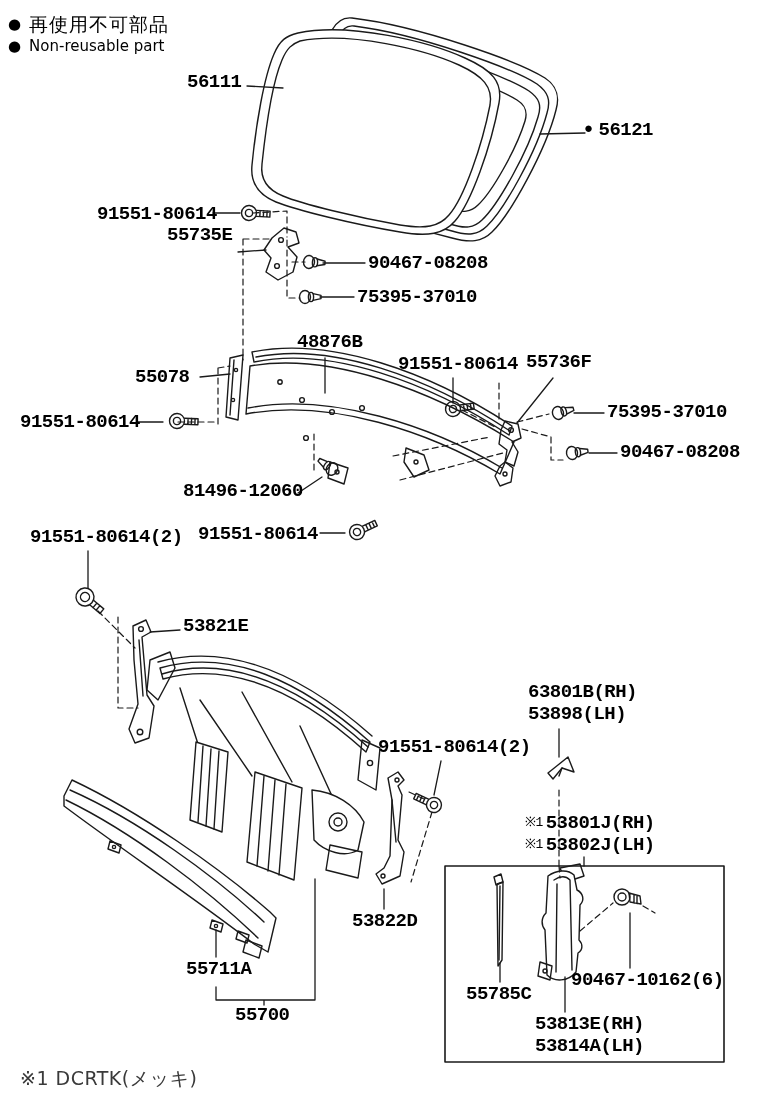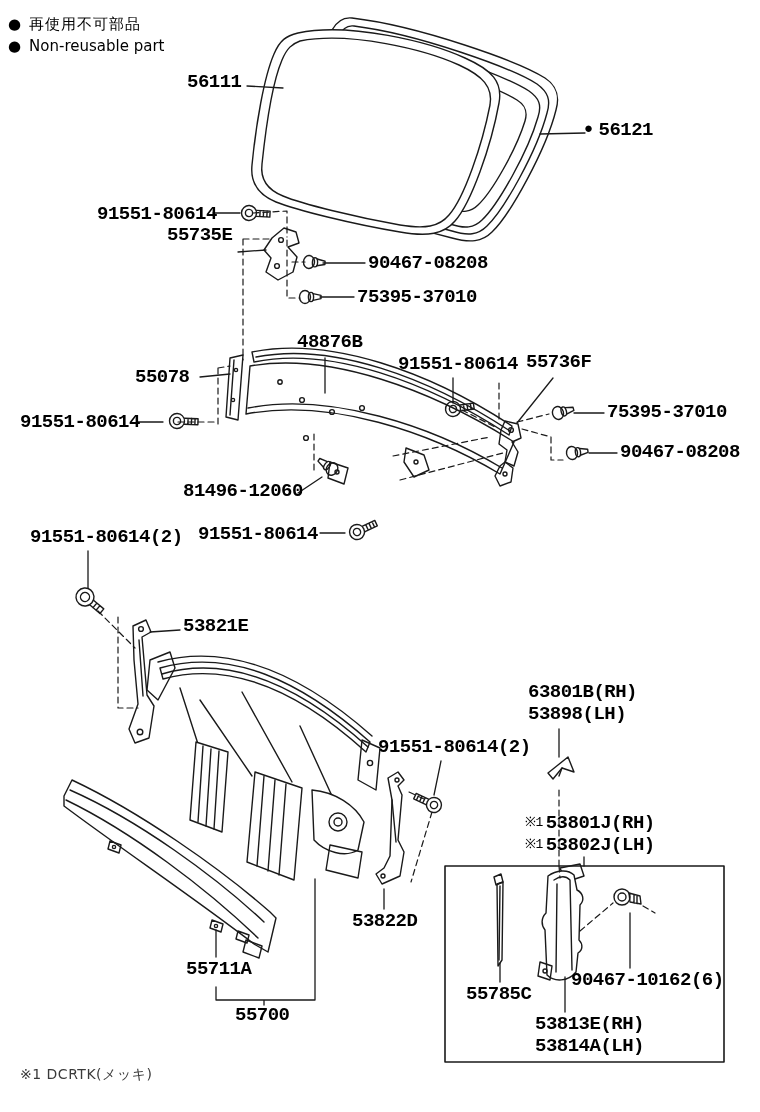--- a/index.html
+++ b/index.html
@@ -6,22 +6,22 @@
   #page{position:relative;width:760px;height:1112px;background:#ffffff;overflow:hidden;
         font-family:"DejaVu Sans",sans-serif;color:#000;}
   #art{position:absolute;left:0;top:0;}
   .pl{position:absolute;font-family:Liberation Mono, monospace;
       font-weight:700;font-size:19px;line-height:22px;letter-spacing:-0.5px;white-space:nowrap;}
   .pl .pfx-star{font-size:13px;font-weight:400;margin-right:3px;vertical-align:2px;}
   .pl .pfx-dot{font-size:15px;margin-right:6px;vertical-align:2px;}
   .legend{position:absolute;left:8px;top:13px;font-size:15px;line-height:22px;}
   .lrow{display:flex;align-items:center;gap:8px;}
   .lrow .dot{font-size:15px;}
-  .lrow .jp{font-size:15px;letter-spacing:1px;}
-  .footnote{position:absolute;left:20px;top:1066px;font-size:14px;color:#3a3a3a;letter-spacing:0.5px;}
+  .lrow .jp{font-size:19px;letter-spacing:1px;}
+  .footnote{position:absolute;left:20px;top:1066px;font-size:19px;color:#3a3a3a;letter-spacing:0.5px;}
   .docnum{position:absolute;left:686px;top:1128px;font-size:15px;color:#4c1d95;}
 </style>
 </head>
 <body>
 
 <div id="page">
 
   <svg id="art" width="760" height="1112" viewBox="0 0 760 1112" fill="none" stroke="#1a1a1a" stroke-width="1.4" stroke-linejoin="round" stroke-linecap="round">
     <defs>
       <g id="bolt">

